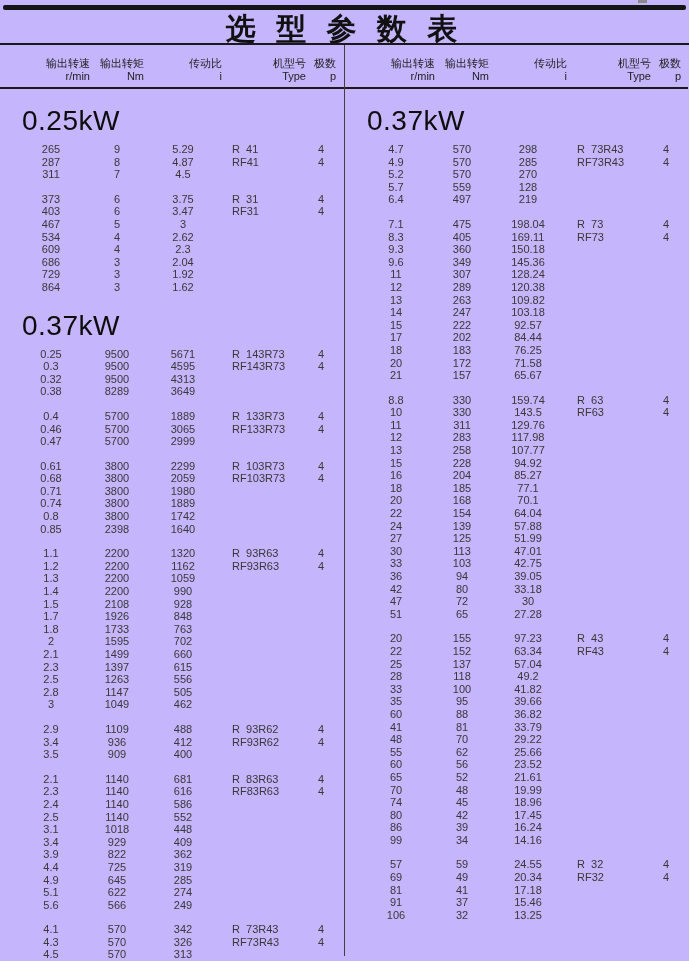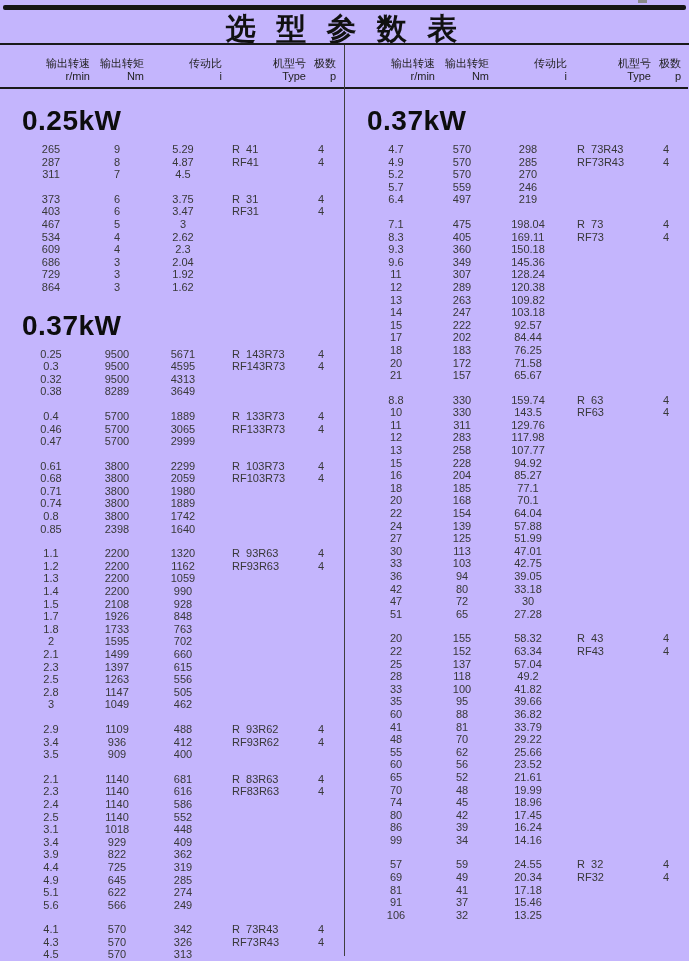--- a/index.html
+++ b/index.html
@@ -40,21 +40,21 @@
     display: grid;
     grid-template-columns: 78px 54px 78px 84px 30px;
     padding: 4px 0 4px 12px;
     border-bottom: 2px solid #1a1a1a;
   }
   .hcell { text-align: right; color: #222; margin-top: 8px; }
   .hcn   { font-size: 11px; line-height: 13px; }
   .hunit { font-size: 11px; line-height: 13px; }
   .tbody { padding-left: 12px; }
   .power {
-    font-size: 28px; font-weight: bold; color: #0d0d0d;
+    font-size: 28px; font-weight: normal; color: #0d0d0d;
     margin: 16px 0 6px 10px; letter-spacing: 0.5px;
   }
   .group { margin-bottom: 12px; }
   .row {
     display: grid;
     grid-template-columns: 78px 54px 78px 84px 30px;
     height: 12.6px;
   }
   .cell {
     font-size: 11px; line-height: 12.6px;
@@ -538,21 +538,21 @@
             <div class="row">
               <div class="cell speed">5.2</div>
               <div class="cell torque">570</div>
               <div class="cell ratio">270</div>
               <div class="cell type"></div>
               <div class="cell poles"></div>
             </div>
             <div class="row">
               <div class="cell speed">5.7</div>
               <div class="cell torque">559</div>
-              <div class="cell ratio">246</div>
+              <div class="cell ratio">128</div>
               <div class="cell type"></div>
               <div class="cell poles"></div>
             </div>
             <div class="row">
               <div class="cell speed">6.4</div>
               <div class="cell torque">497</div>
               <div class="cell ratio">219</div>
               <div class="cell type"></div>
               <div class="cell poles"></div>
             </div>
@@ -775,21 +775,21 @@
               <div class="cell torque">65</div>
               <div class="cell ratio">27.28</div>
               <div class="cell type"></div>
               <div class="cell poles"></div>
             </div>
           </div>
           <div class="group">
             <div class="row">
               <div class="cell speed">20</div>
               <div class="cell torque">155</div>
-              <div class="cell ratio">58.32</div>
+              <div class="cell ratio">97.23</div>
               <div class="cell type">R  43</div>
               <div class="cell poles">4</div>
             </div>
             <div class="row">
               <div class="cell speed">22</div>
               <div class="cell torque">152</div>
               <div class="cell ratio">63.34</div>
               <div class="cell type">RF43</div>
               <div class="cell poles">4</div>
             </div>

